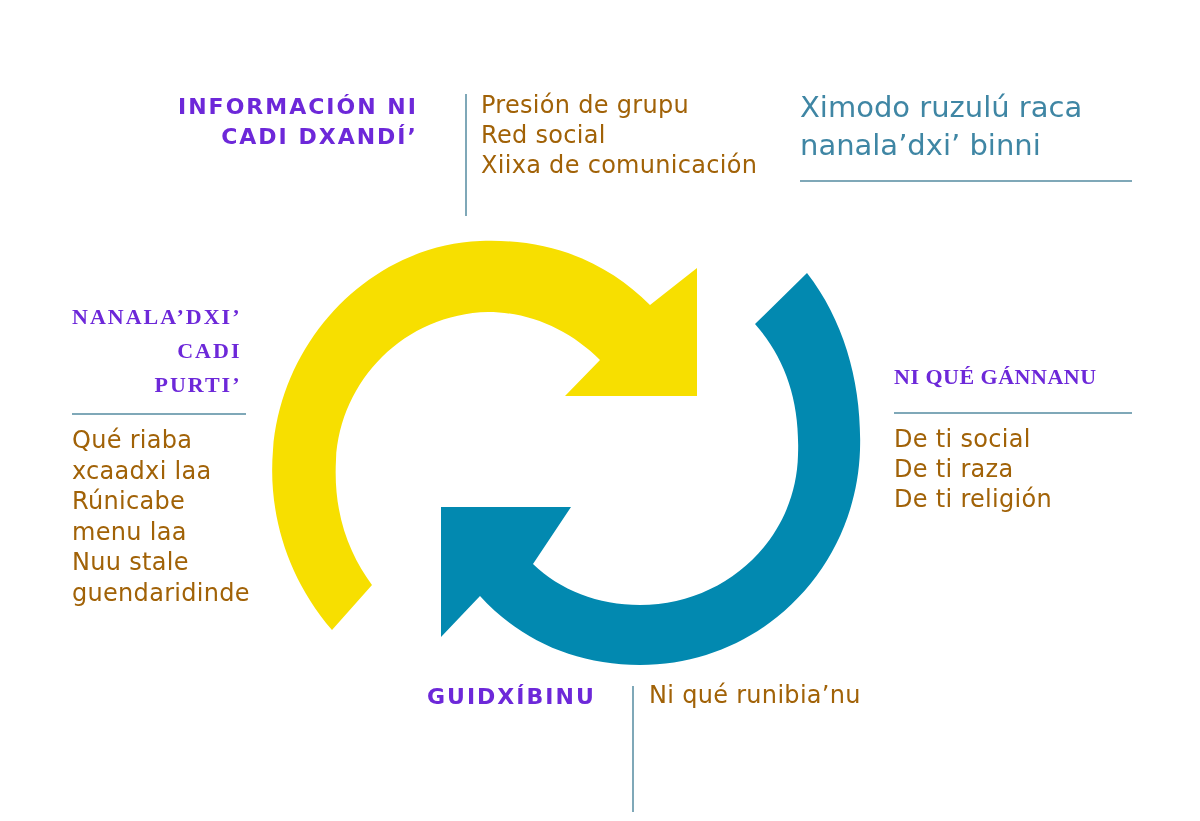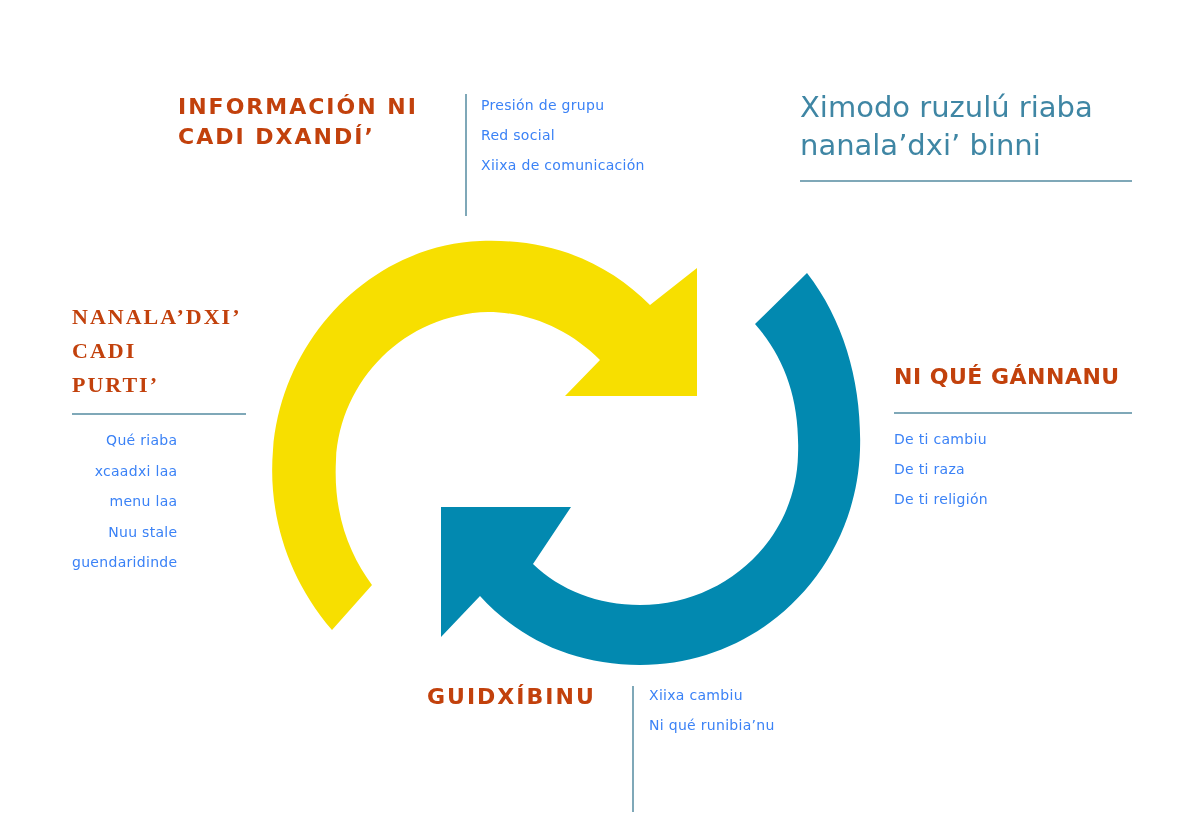--- a/index.html
+++ b/index.html
@@ -1,21 +1,21 @@
 <!DOCTYPE html>
 <html><head>
 <meta charset="utf-8">
 <style>
   html, body { margin: 0; padding: 0; background: #ffffff; }
   body { width: 1200px; height: 821px; position: relative; overflow: hidden;
          font-family: "DejaVu Sans", sans-serif; color: #3b2e28; }
   .abs { position: absolute; }
   .heading { font-weight: bold; font-size: 22px; letter-spacing: 2px; line-height: 30px;
-             color: #c2410c; text-transform: none; }
-  .item { font-size: 14px; line-height: 30px; color: #3b82f6; letter-spacing: 0.3px; }
+             color: #6d28d9; text-transform: none; text-align: right; }
+  .item { font-size: 24px; line-height: 30px; color: #a16207; letter-spacing: 0.3px; }
   .vline { position: absolute; width: 1.5px; background: #7fa8b8; }
   .hline { position: absolute; height: 1.5px; background: #7fa8b8; }
   .title { font-size: 29px; line-height: 38px; color: #3f86a4; }
   .list { margin: 0; padding: 0; list-style: none; }
   svg { position: absolute; left: 0; top: 0; }
 </style>
 </head>
 <body>
 
 <svg width="1200" height="821" viewBox="0 0 1200 821">
@@ -52,45 +52,45 @@
   <div>CADI DXANDÍ’</div>
 </div>
 <div class="vline" style="left:465px; top:94px; height:122px;"></div>
 <ul class="abs list item" style="left:481px; top:90px;">
   <li>Presión de grupu</li>
   <li>Red social</li>
   <li>Xiixa de comunicación</li>
 </ul>
 
 <div class="abs title" style="left:800px; top:88px;">
-  <div>Ximodo ruzulú riaba</div>
+  <div>Ximodo ruzulú raca</div>
   <div>nanala’dxi’ binni</div>
 </div>
 <div class="hline" style="left:800px; top:180px; width:332px;"></div>
 
 <div class="abs heading" style="left:72px; top:300px; line-height:34px;font-family:Liberation Serif, serif;">
   <div>NANALA’DXI’</div>
   <div>CADI</div>
   <div>PURTI’</div>
 </div>
 <div class="hline" style="left:72px; top:413px; width:174px;"></div>
-<ul class="abs list item" style="left:72px; top:425px; line-height:30.5px;text-align:right;">
+<ul class="abs list item" style="left:72px; top:425px; line-height:30.5px;">
   <li>Qué riaba</li>
   <li>xcaadxi laa</li>
+  <li>Rúnicabe</li>
   <li>menu laa</li>
   <li>Nuu stale</li>
   <li>guendaridinde</li>
 </ul>
 
-<div class="abs heading" style="left:894px; top:362px; letter-spacing:0.5px;">NI QUÉ GÁNNANU</div>
+<div class="abs heading" style="left:894px; top:362px; letter-spacing:0.5px;font-family:Liberation Serif, serif;">NI QUÉ GÁNNANU</div>
 <div class="hline" style="left:894px; top:412px; width:238px;"></div>
 <ul class="abs list item" style="left:894px; top:424px;">
-  <li>De ti cambiu</li>
+  <li>De ti social</li>
   <li>De ti raza</li>
   <li>De ti religión</li>
 </ul>
 
 <div class="abs heading" style="left:427px; top:682px;">GUIDXÍBINU</div>
 <div class="vline" style="left:632px; top:686px; height:126px;"></div>
 <ul class="abs list item" style="left:649px; top:680px;">
-  <li>Xiixa cambiu</li>
   <li>Ni qué runibia’nu</li>
 </ul>
 
 </body></html>

